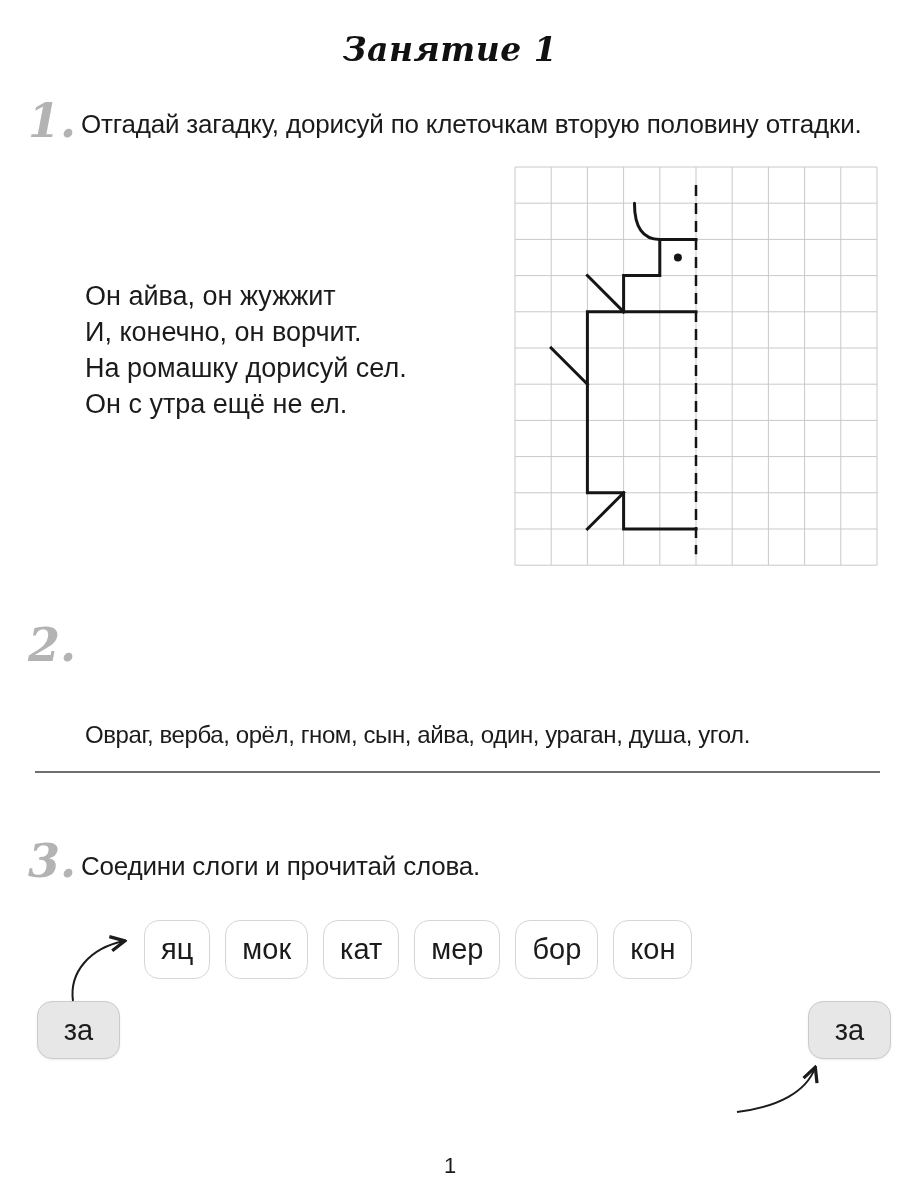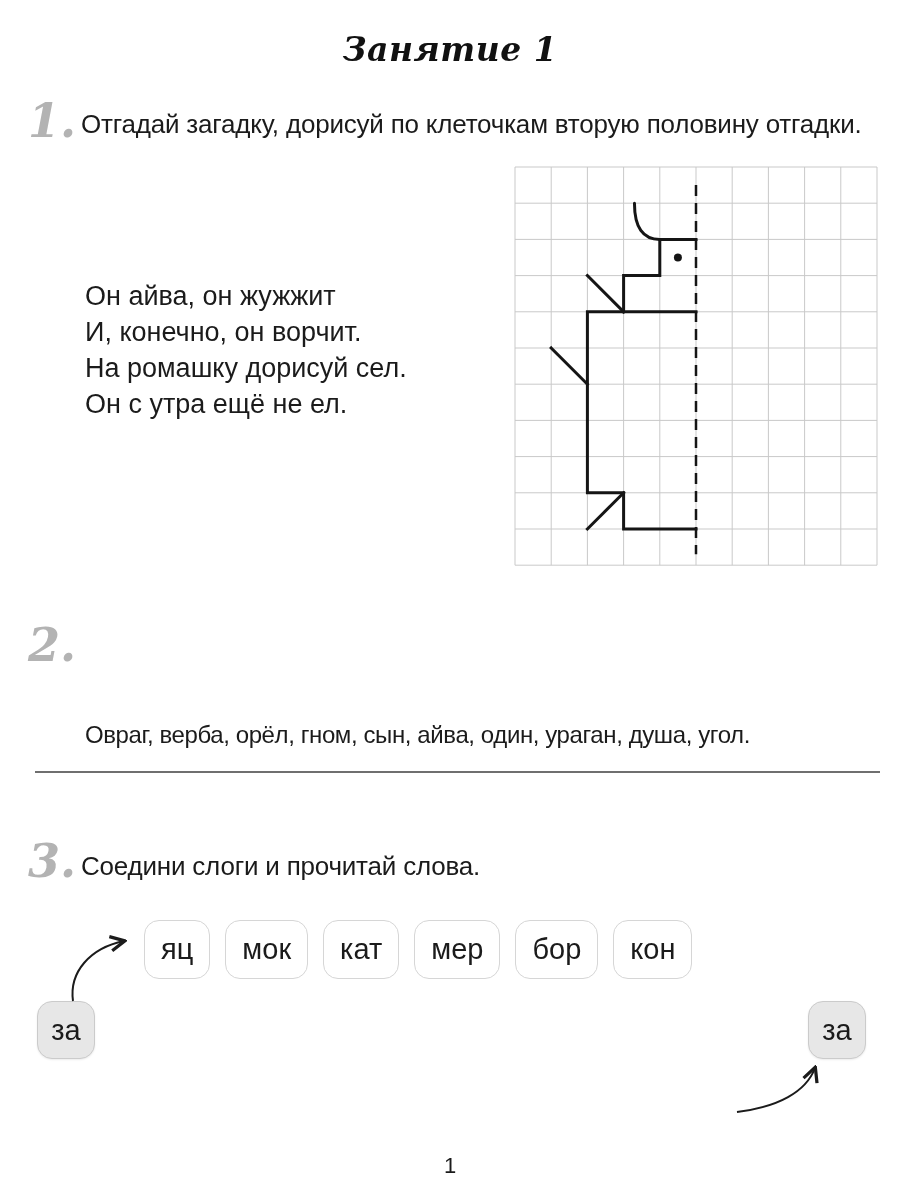--- a/index.html
+++ b/index.html
@@ -29,21 +29,21 @@
   .row{position:absolute;display:flex;}
   .top-row{left:137px;top:920px;gap:15px;margin-left:7px;}
   .bottom-row{left:188px;top:1078px;gap:27px;}
   .syl{
     box-sizing:border-box;height:59px;min-width:64px;padding:0 16px;
     display:flex;align-items:center;justify-content:center;
     background:#fff;border:1.5px solid var(--c-box-border,#d6d6d6);border-radius:15px;
     font-size:29px;
   }
   .za{
-    position:absolute;box-sizing:border-box;width:58px;height:58px;
+    position:absolute;box-sizing:border-box;width:83px;height:58px;
     display:flex;align-items:center;justify-content:center;
     background:var(--c-za-fill,#e7e7e7);border:1.5px solid var(--c-za-border,#cbcbcb);
     border-radius:15px;font-size:29px;box-shadow:0 1px 2px rgba(0,0,0,.08);
   }
   .za-left{left:37px;top:1001px;}
   .za-right{left:808px;top:1001px;}
   .arrows{position:absolute;left:0;top:0;pointer-events:none;}
   .page-num{position:absolute;top:1153px;left:0;width:100%;text-align:center;font-size:22px;}
 </style>
 </head>

